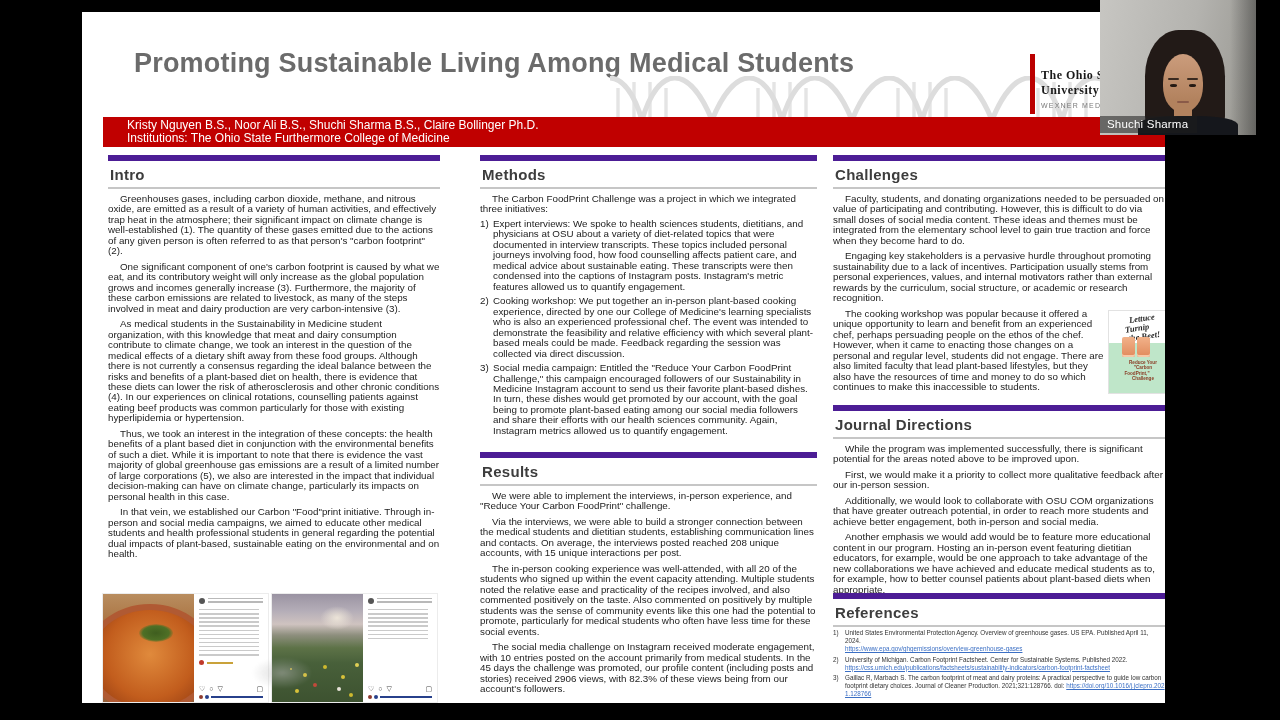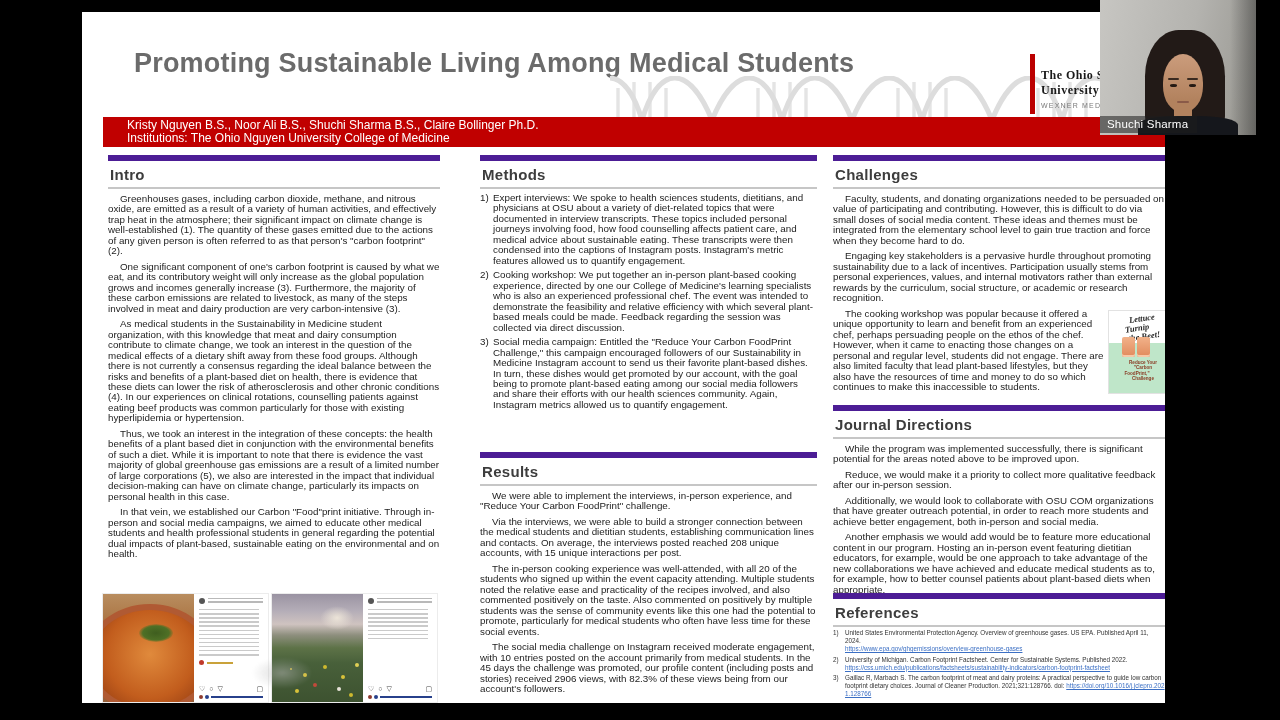--- a/index.html
+++ b/index.html
@@ -156,21 +156,21 @@
       <div class="osu-bar"></div>
       <div class="osu-text">
         <div class="osu-l1">The Ohio State</div>
         <div class="osu-l2">University</div>
         <div class="osu-l3">WEXNER MEDICAL CENTER</div>
       </div>
     </div>
 
     <div class="band">
       <div>Kristy Nguyen B.S., Noor Ali B.S., Shuchi Sharma B.S., Claire Bollinger Ph.D.</div>
-      <div>Institutions: The Ohio Nguyen University College of Medicine</div>
+      <div>Institutions: The Ohio State Furthermore College of Medicine</div>
     </div>
 
     <div class="cols">
 
       <div class="col col1">
         <div class="section sec-intro">
           <div class="sec-h">Intro</div>
           <p class="p">Greenhouses gases, including carbon dioxide, methane, and nitrous oxide, are emitted as a result of a variety of human activities, and effectively trap heat in the atmosphere; their significant impact on climate change is well-established (1). The quantity of these gases emitted due to the actions of any given person is often referred to as that person's "carbon footprint" (2).</p>
           <p class="p">One significant component of one's carbon footprint is caused by what we eat, and its contributory weight will only increase as the global population grows and incomes generally increase (3). Furthermore, the majority of these carbon emissions are related to livestock, as many of the steps involved in meat and dairy production are very carbon-intensive (3).</p>
           <p class="p">As medical students in the Sustainability in Medicine student organization, with this knowledge that meat and dairy consumption contribute to climate change, we took an interest in the question of the medical effects of a dietary shift away from these food groups. Although there is not currently a consensus regarding the ideal balance between the risks and benefits of a plant-based diet on health, there is evidence that these diets can lower the risk of atherosclerosis and other chronic conditions (4). In our experiences on clinical rotations, counselling patients against eating beef products was common particularly for those with existing hyperlipidemia or hypertension.</p>
@@ -231,20 +231,21 @@
                 <span class="bar"></span>
               </div>
             </div>
           </div>
         </div>
       </div>
 
       <div class="col col2">
         <div class="section sec-methods">
           <div class="sec-h">Methods</div>
+          <p class="p">The Carbon FoodPrint Challenge was a project in which we integrated three initiatives:</p>
           <div class="li">
             <span class="num">1)</span>
             <span class="txt">Expert interviews: We spoke to health sciences students, dietitians, and physicians at OSU about a variety of diet-related topics that were documented in interview transcripts. These topics included personal journeys involving food, how food counselling affects patient care, and medical advice about sustainable eating. These transcripts were then condensed into the captions of Instagram posts. Instagram's metric features allowed us to quantify engagement.</span>
           </div>
           <div class="li">
             <span class="num">2)</span>
             <span class="txt">Cooking workshop: We put together an in-person plant-based cooking experience, directed by one our College of Medicine's learning specialists who is also an experienced professional chef. The event was intended to demonstrate the feasibility and relative efficiency with which several plant-based meals could be made. Feedback regarding the session was collected via direct discussion.</span>
           </div>
           <div class="li">
             <span class="num">3)</span>
@@ -282,21 +283,21 @@
                 </span>
               </span>
             </span>
             <span>The cooking workshop was popular because it offered a unique opportunity to learn and benefit from an experienced chef, perhaps persuading people on the ethos of the chef. However, when it came to enacting those changes on a personal and regular level, students did not engage. There are also limited faculty that lead plant-based lifestyles, but they also have the resources of time and money to do so which continues to make this inaccessible to students.</span>
           </p>
         </div>
 
         <div class="section sec-future">
           <div class="sec-h">Journal Directions</div>
           <p class="p">While the program was implemented successfully, there is significant potential for the areas noted above to be improved upon.</p>
-          <p class="p">Reduce, we would make it a priority to collect more qualitative feedback after our in-person session.</p>
+          <p class="p">First, we would make it a priority to collect more qualitative feedback after our in-person session.</p>
           <p class="p">Additionally, we would look to collaborate with OSU COM organizations that have greater outreach potential, in order to reach more students and achieve better engagement, both in-person and social media.</p>
           <p class="p">Another emphasis we would add would be to feature more educational content in our program. Hosting an in-person event featuring dietitian educators, for example, would be one approach to take advantage of the new collaborations we have achieved and educate medical students as to, for example, how to better counsel patients about plant-based diets when appropriate.</p>
         </div>
 
         <div class="section sec-references">
           <div class="sec-h">References</div>
           <div class="ref">
             <span class="num">1)</span>
             <span class="body"><span>United States Environmental Protection Agency. Overview of greenhouse gases. US EPA. Published April 11, 2024.</span>
               <a href="#" class="block">https://www.epa.gov/ghgemissions/overview-greenhouse-gases</a></span>

